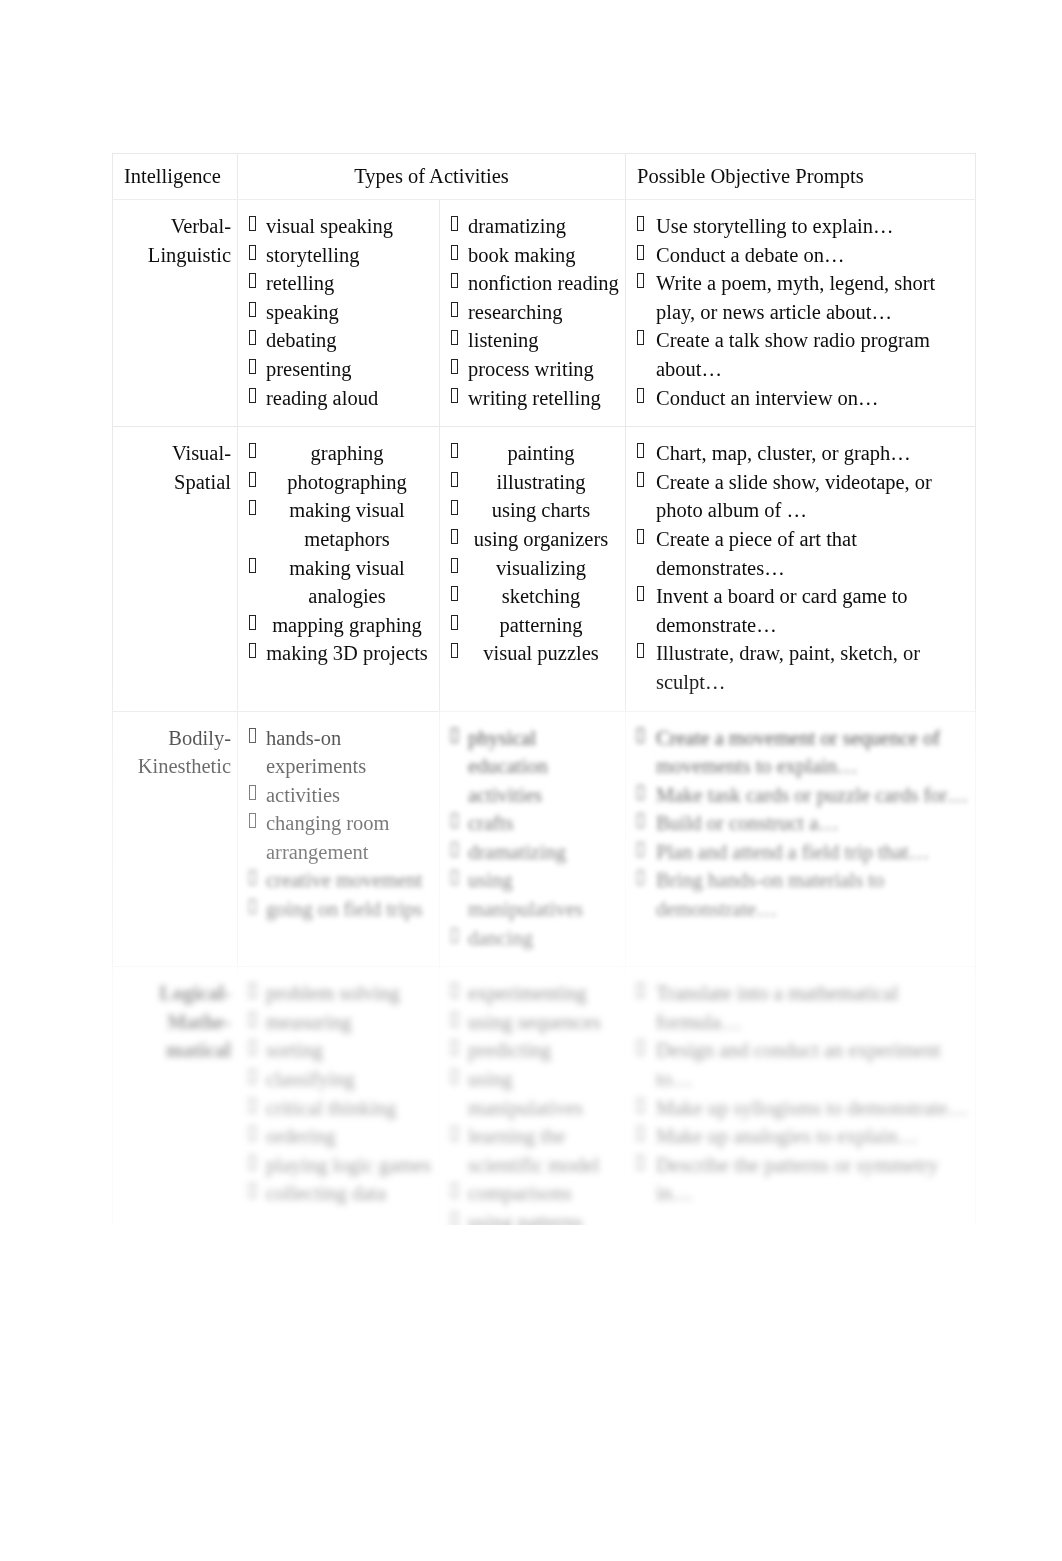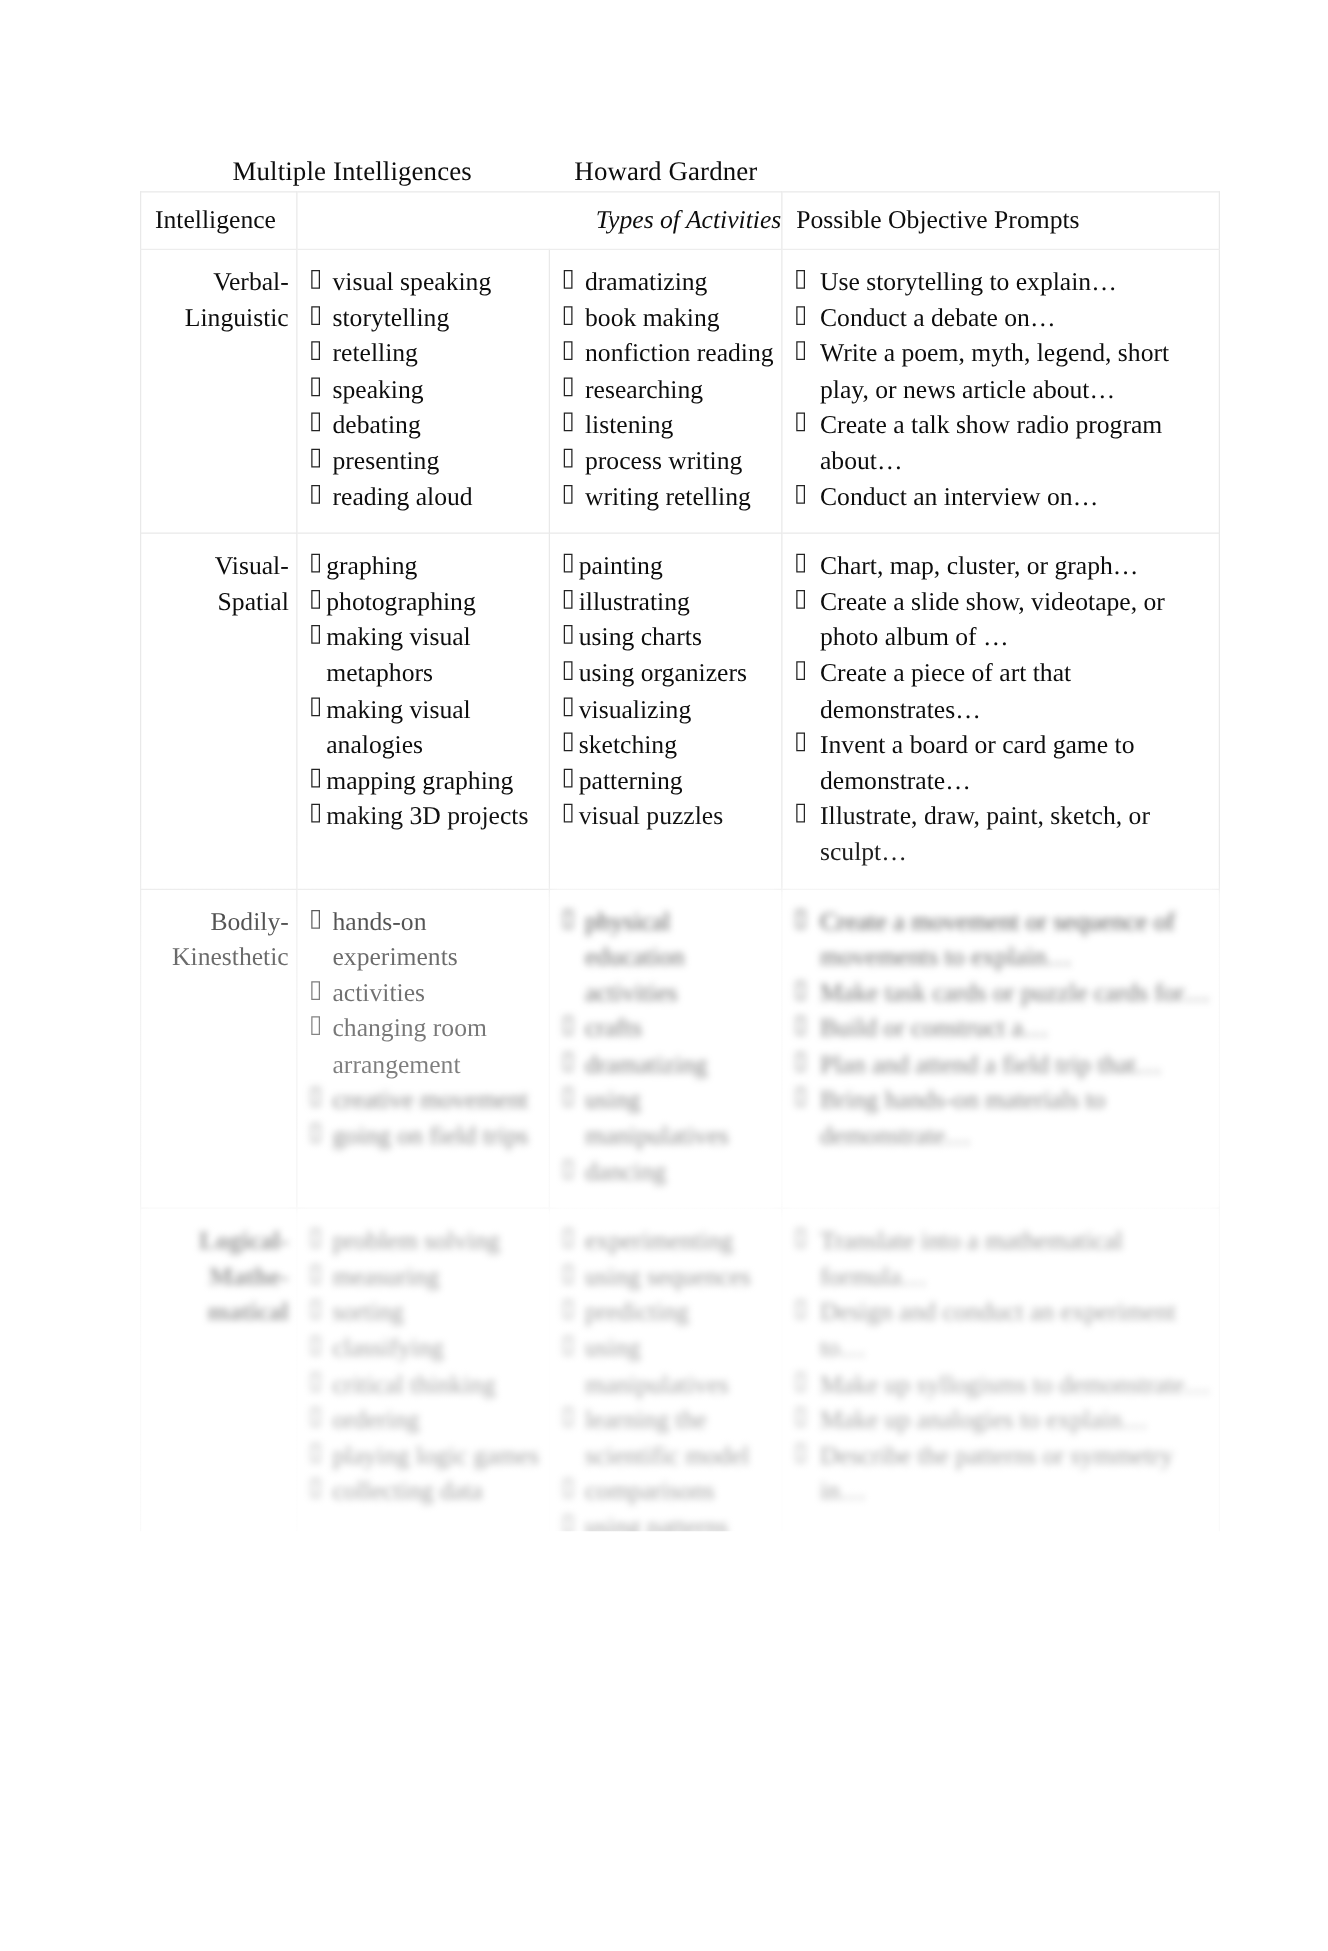--- a/index.html
+++ b/index.html
@@ -62,21 +62,21 @@
   }
 
   
   .hdr td {
     height: 45px;
     font-size: 20.5px;
     line-height: 45px;
     border-bottom: 1px solid #ededed;
   }
   .hdr .h-int    { padding-left: 11px; }
-  .hdr .h-act    { text-align: right; font-style: italic; }
+  .hdr .h-act    { text-align: center; }
   .hdr .h-prompt { padding-left: 11px; }
 
   
   .cell { padding: 12px 6px 14px 11px; }
   .cell-int {
     font-size: 20.5px;
     line-height: 28.6px;
   }
   .int-line { white-space: nowrap; text-align: right; }
 
@@ -96,21 +96,21 @@
     position: absolute;
     left: 0;
     top: 4px;
     display: inline-block;
     width: 7px;
     height: 15px;
     border: 1px solid #232323;
     box-sizing: border-box;
   }
   
-  ul.bl.tight li { padding-left: 12px; }
+  ul.bl.tight li { padding-left: 12px; text-align: center; }
 
   
   ul.bl.prompts li { padding-left: 19px; }
   ul.bl.prompts li .bx { top: 4px; }
   .fade-mask {
     position: absolute;
     left: 0;
     top: 640px;
     width: 1062px;
     height: 600px;
@@ -140,23 +140,20 @@
   .b3 { filter: blur(3.0px); }
   .b4 { filter: blur(3.2px); }
 
   .bold-int { font-weight: bold; }
 </style>
 </head>
 <body>
 
 <div class="page">
 
-  <div class="title-row">
-    <span class="t1">Multiple Intelligences</span><span class="gap"></span><span class="t2">Howard Gardner</span>
-  </div>
 
   <table class="mi-table">
     <colgroup>
       <col class="c-int">
         <col class="c-act1">
         <col class="c-act2">
         <col class="c-prompt">
     </colgroup>
     <tbody>
       <tr class="hdr">

